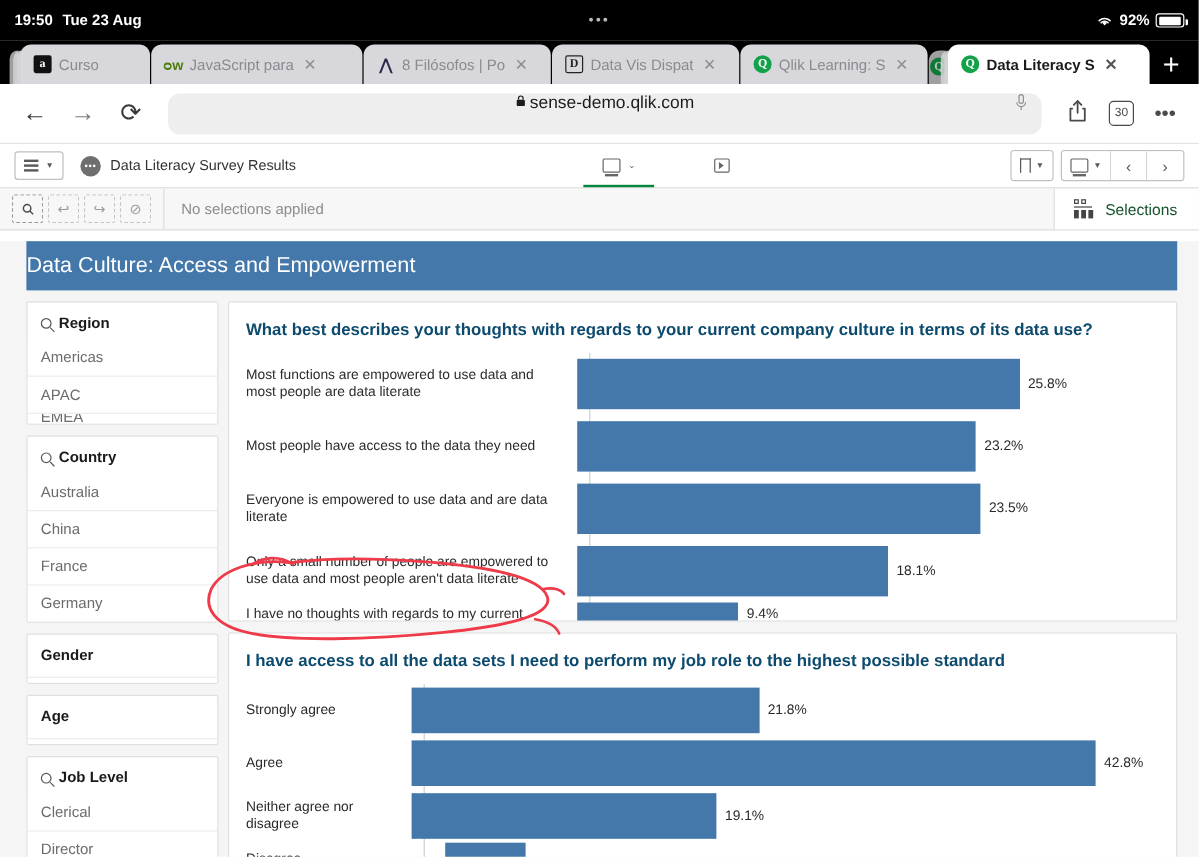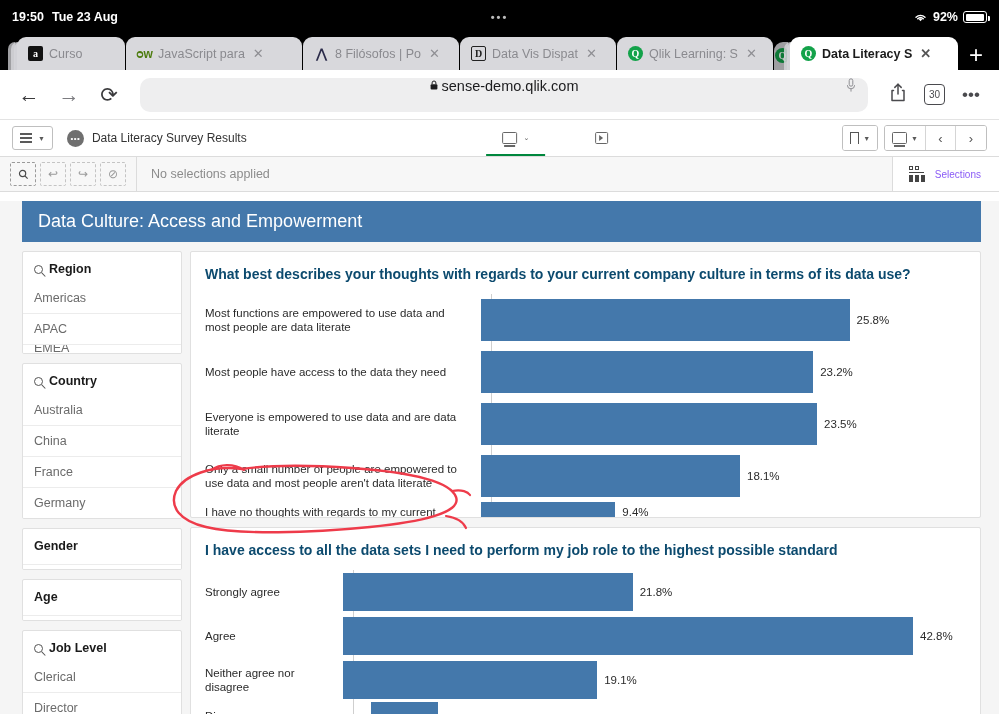--- a/index.html
+++ b/index.html
@@ -194,27 +194,27 @@
   .sel-right {
     margin-left: auto; height: 100%; display: flex; align-items: center; gap: 10px;
     padding: 0 18px 0 16px; border-left: 1px solid #dcdcdc; background: #fff;
   }
   .sel-chart-ico { display: flex; flex-direction: column; gap: 2px; }
   .sel-chart-ico .row1 { display: flex; gap: 2px; }
   .sel-chart-ico .row1 i { width: 4px; height: 4px; border: 1px solid #444; display: block; }
   .sel-chart-ico .bar { width: 15px; height: 1.5px; background: #444; }
   .sel-chart-ico .row2 { display: flex; gap: 2px; }
   .sel-chart-ico .row2 i { width: 4px; height: 7px; background: #444; display: block; }
-  .sel-label { font-size: 10px; color: #8b5cf6; }
+  .sel-label { font-size: 13px; color: #14532d; }
 
   
   .sheet { background: #f5f5f5; height: 529px; position: relative; }
   .sheet-title-bar {
     background: #4478ab; height: 41px; margin: 9px 18px 0 22px;
-    display: flex; align-items: center; padding-left: 16px;
+    display: flex; align-items: center; 
   }
   .sheet-title { color: #fff; font-size: 18px; }
   .sheet-body { display: flex; padding: 9px 18px 0 22px; gap: 8px; }
 
   
   .filters { width: 160px; display: flex; flex-direction: column; gap: 9px; }
   .filter-box {
     background: #fff; border: 1px solid #e0e0e0; border-radius: 2px; overflow: hidden;
   }
   .filter-head {

